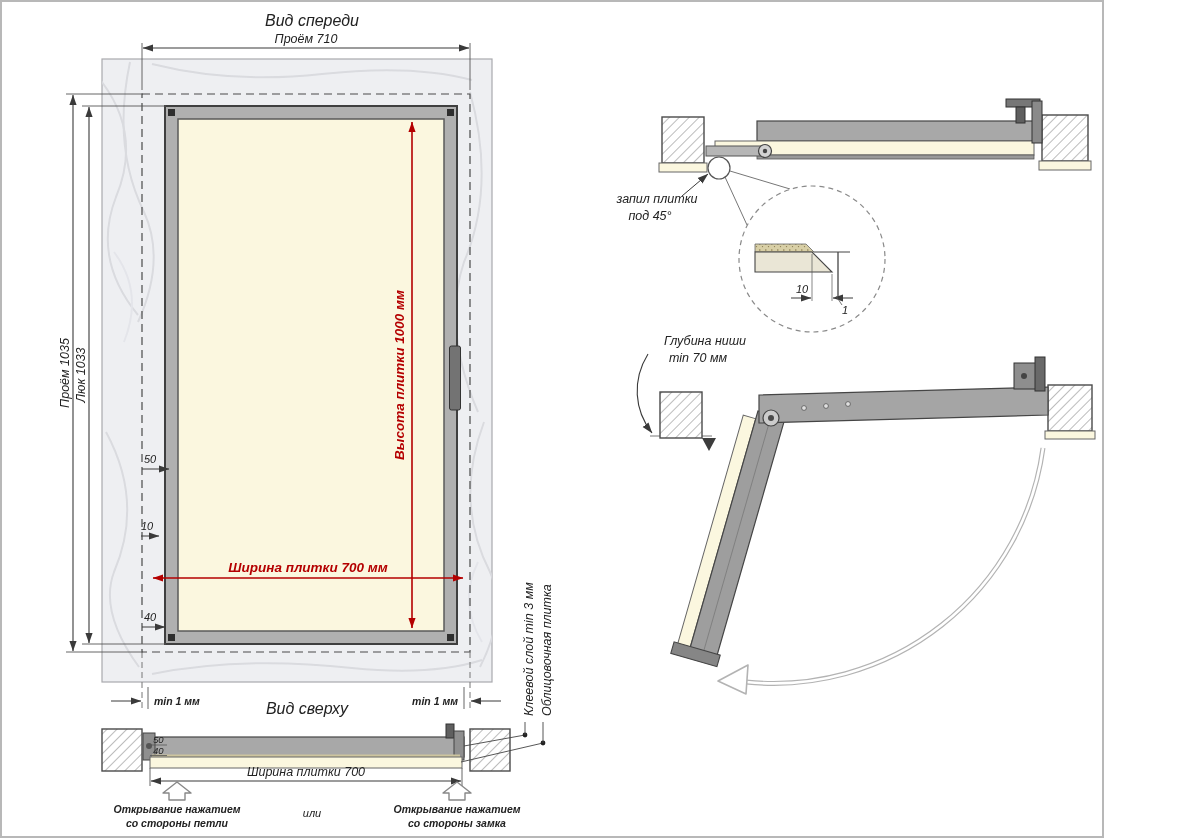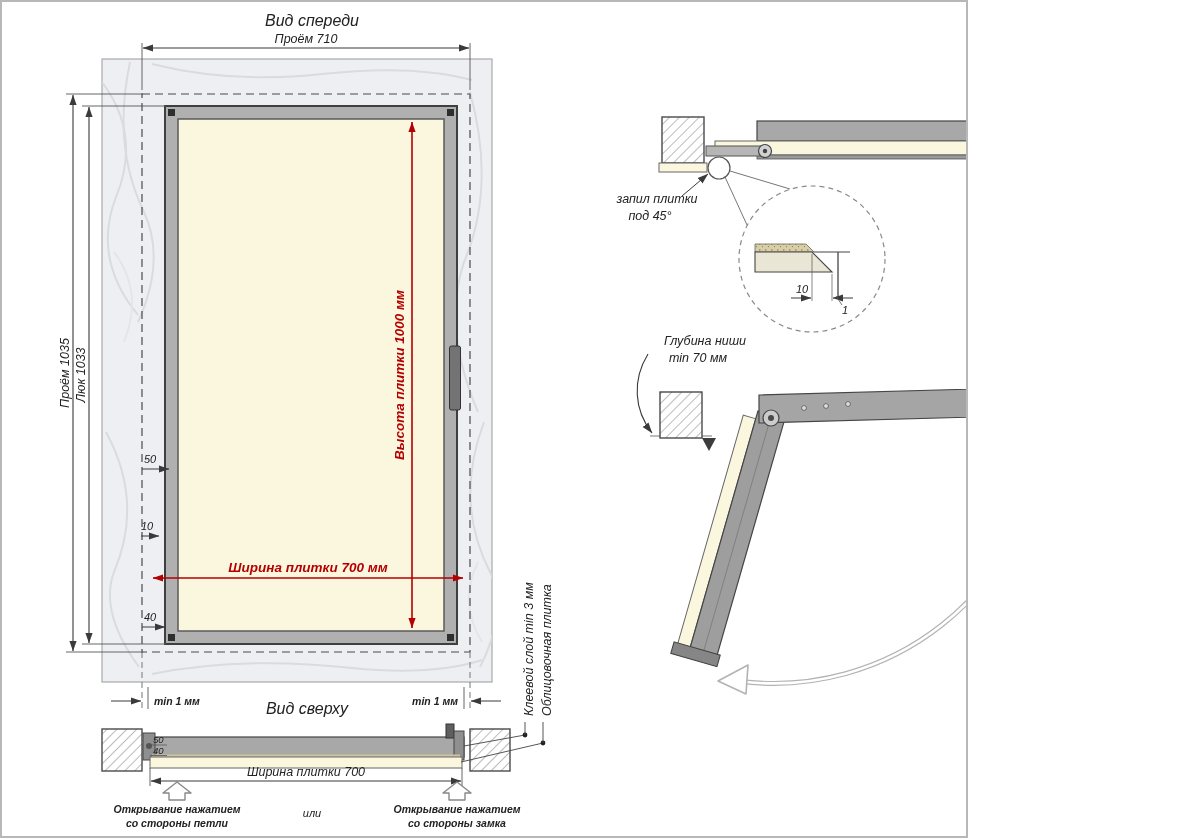--- a/index.html
+++ b/index.html
@@ -1,16 +1,16 @@
 <!DOCTYPE html>
 <html><head>
 <meta charset="utf-8">
 <style>
   html,body{margin:0;padding:0;background:#fff;}
-  .sheet{position:relative;width:968px;height:838px;background:#ffffff;box-sizing:border-box;border:2px solid #b8b8b8;overflow:hidden;}
+  .sheet{position:relative;width:1104px;height:838px;background:#ffffff;box-sizing:border-box;border:2px solid #b8b8b8;overflow:hidden;}
   svg{display:block;}
   text{font-family:"Liberation Sans",sans-serif;fill:#222;}
   .t-title{font-size:16px;font-style:italic;}
   .t-dim{font-size:12.5px;font-style:italic;}
   .t-dim-sm{font-size:11px;font-style:italic;}
   .t-dim-xs{font-size:9.5px;font-style:italic;}
   .t-red{font-size:13.5px;font-style:italic;font-weight:bold;fill:#b40000;}
   .t-note{font-size:10.5px;font-style:italic;font-weight:bold;}
   .t-lbl{font-size:12.5px;font-style:italic;}
 </style>

